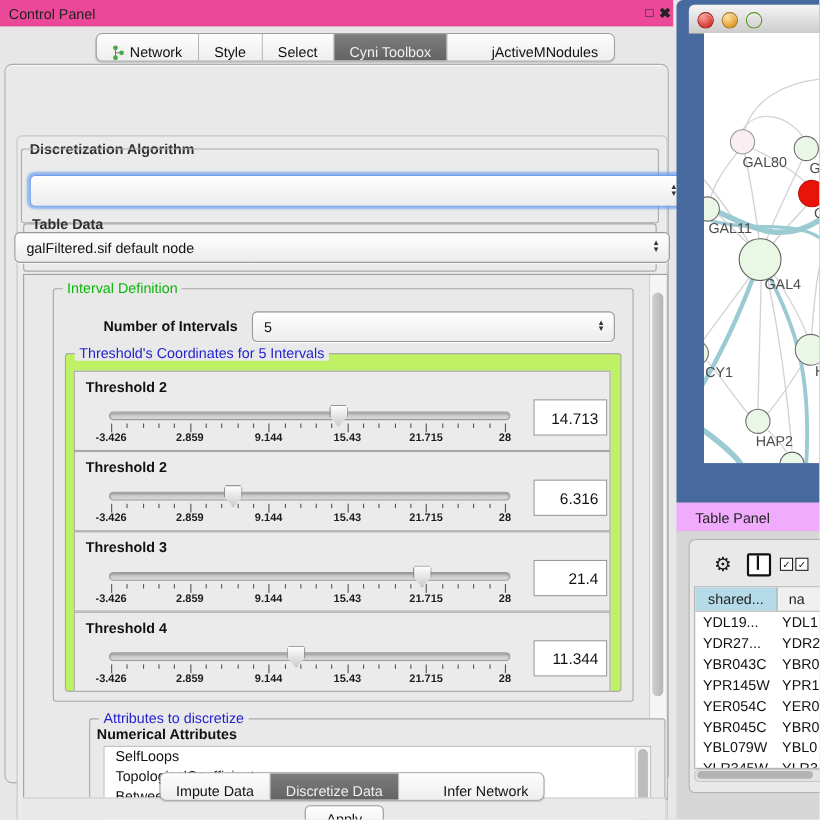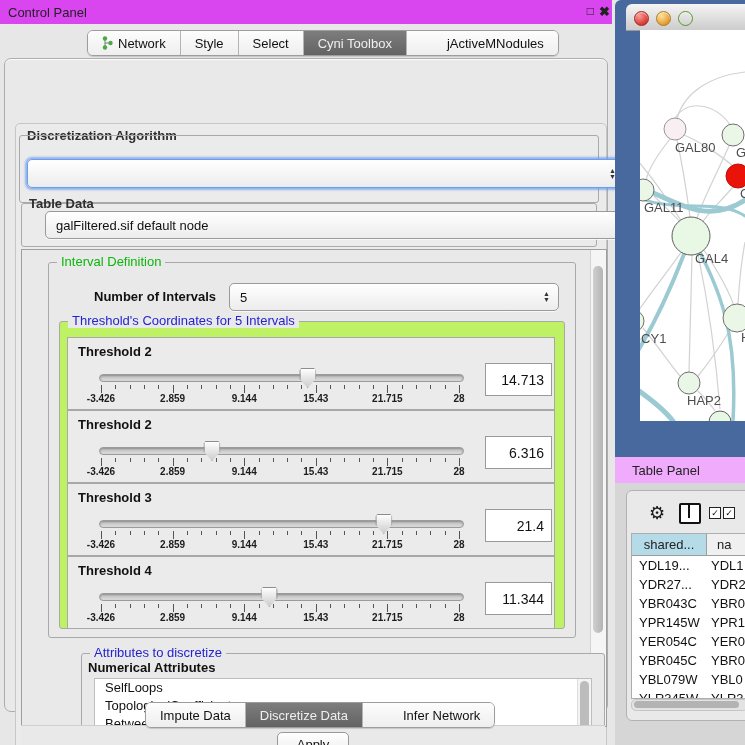--- a/index.html
+++ b/index.html
@@ -3,29 +3,29 @@
 <meta charset="utf-8">
 <style>
   html,body{margin:0;padding:0;}
   body{width:745px;height:745px;position:relative;overflow:hidden;
        background:#e7e7e7;font-family:"Liberation Sans",sans-serif;
        -webkit-font-smoothing:antialiased;}
   .abs{position:absolute;}
 
   
   #control-panel{left:0;top:0;width:612px;height:745px;background:#e7e7e7;}
-  #cp-titlebar{left:0;top:0;width:612px;height:24px;background:#d946ef;}
+  #cp-titlebar{left:0;top:0;width:612px;height:24px;background:#ec4899;}
   #cp-title{left:8px;top:5px;font-size:13px;color:#222;}
   #cp-float{right:18px;top:4px;font-size:12px;color:#222;}
   #cp-close{right:2px;top:4px;font-size:13px;font-weight:bold;color:#222;}
 
   
   .seg-group{display:flex;border:1px solid #9d9d9d;border-radius:6px;overflow:hidden;
              background:linear-gradient(#ffffff,#f1f1f1);box-shadow:0 1px 1px rgba(0,0,0,.15);height:24px;}
-  .seg{display:flex;align-items:center;gap:5px;padding:0 14px;font-size:13px;color:#111;
+  .seg{display:flex;align-items:flex-end;gap:5px;padding:0 14px;font-size:13px;color:#111;
        border-right:1px solid #b4b4b4;background:linear-gradient(#fdfdfd,#eeeeee);white-space:nowrap;}
   .seg:last-child{border-right:none;padding-left:40px;}
   .seg.selected{background:linear-gradient(#7d7d7d,#636363);color:#efefef;}
 
   #top-tabs{left:87px;top:30px;}
   #bottom-tabs{left:145px;top:702px;}
 
   
   #outer-pane{left:4px;top:58px;width:602px;height:652px;border:1px solid #adadad;
               border-radius:7px;background:#e9e9e9;box-shadow:inset 0 1px 0 #fcfcfc;}
@@ -53,21 +53,21 @@
   #algo-popup{left:12px;top:79px;width:545px;height:59px;background:#ffffff;border:1px solid #9b9b9b;
               border-radius:0 0 4px 4px;box-shadow:0 3px 8px rgba(0,0,0,.35);z-index:5;}
   #popup-hint{left:0;top:5px;width:100%;text-align:center;font-size:13px;color:#b5b5b5;}
   .popup-opt{left:2px;font-size:13.5px;color:#000;white-space:nowrap;}
   #popup-opt-0{top:23px;font-weight:bold;}
   #popup-opt-1{top:40px;}
 
   
   #tabledata-group{left:16px;top:144px;width:574px;height:42px;border:1px solid #a9a9a9;border-radius:3px;}
   #tabledata-title{left:24px;top:137px;font-size:13px;font-weight:bold;color:#2f2f2f;}
-  #tabledata-combo{left:40px;top:152px;width:560px;height:26px;}
+  #tabledata-combo{left:8px;top:152px;width:560px;height:26px;}
 
   
   #scroll-panel{left:16px;top:190px;width:584px;height:476px;border:1px solid #9e9e9e;background:#e9e9e9;}
   #vscroll{right:0;top:0;width:15px;height:474px;background:#f5f5f5;border-left:1px solid #d2d2d2;}
   #vscroll-thumb{left:2px;top:16px;width:10px;height:367px;border-radius:6px;
                  background:linear-gradient(90deg,#cfcfcf,#b4b4b4);}
 
   #interval-group{left:26px;top:12px;width:526px;height:374px;border:1px solid #a9a9a9;border-radius:3px;background:#e9e9e9;}
   #interval-title{background:#e9e9e9;}
   #numint-label{left:45px;top:26px;font-size:13px;font-weight:bold;color:#111;}

